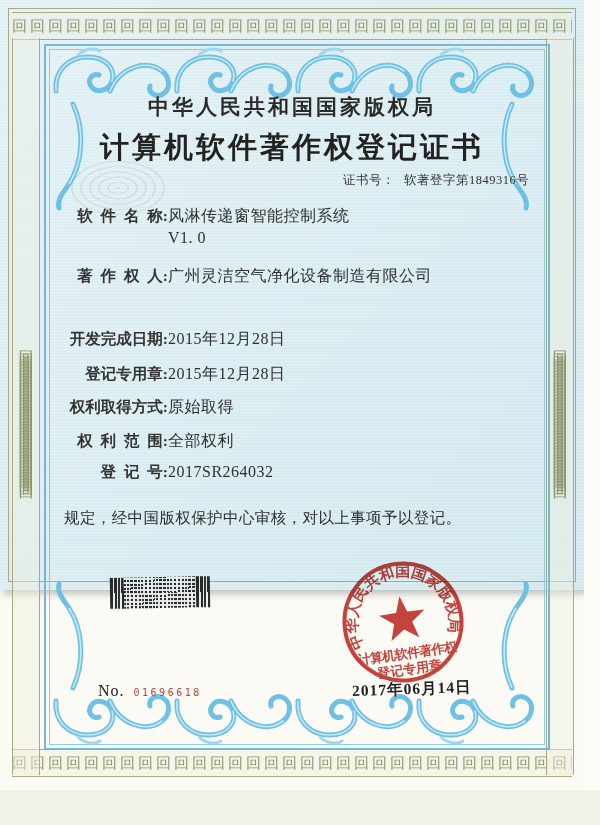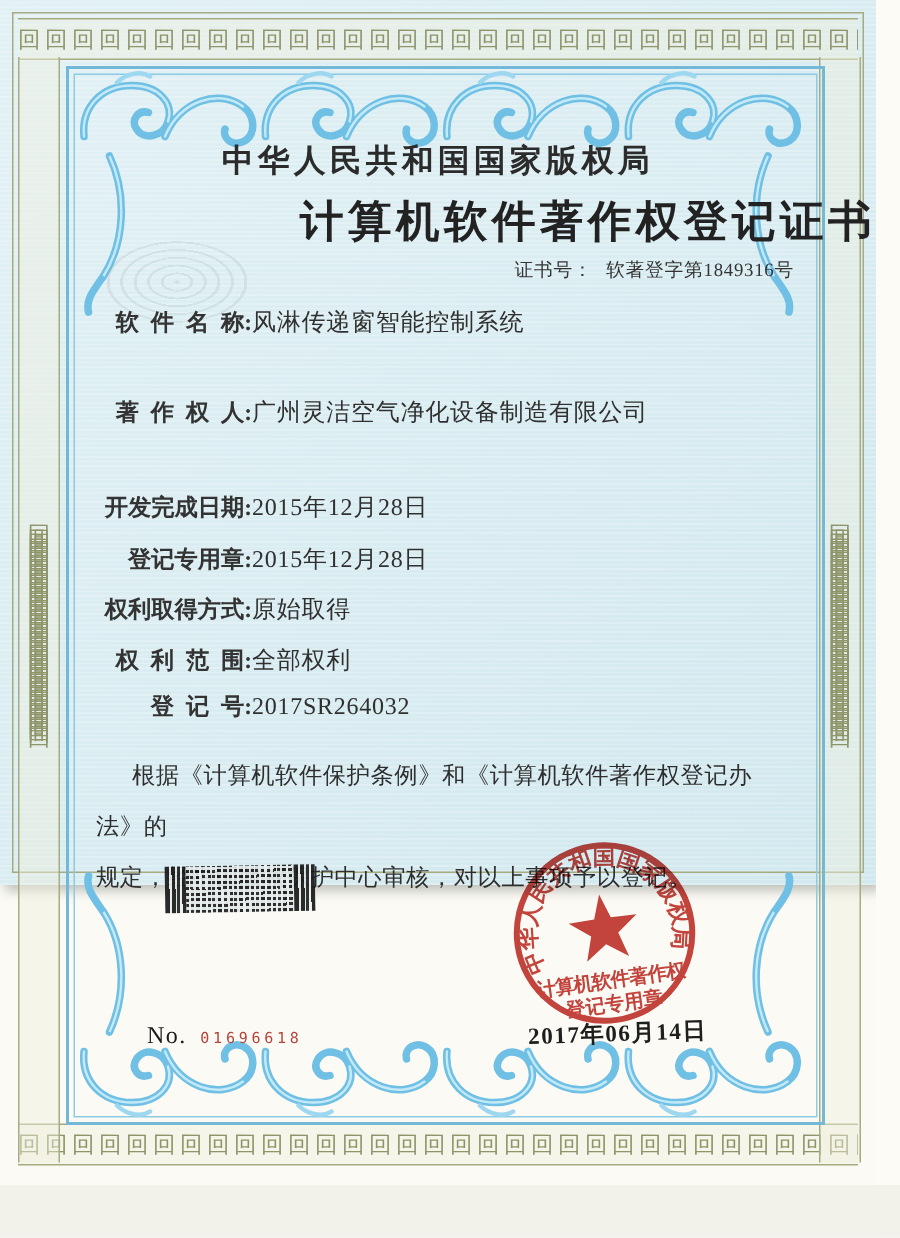--- a/index.html
+++ b/index.html
@@ -67,21 +67,21 @@
     position:absolute;left:66px;top:158px;width:104px;height:60px;border-radius:50%;
     background:repeating-radial-gradient(ellipse at 50% 50%, rgba(130,140,140,.14) 0 2px, rgba(0,0,0,0) 2px 9px);
     filter:blur(.4px);
   }
 
   .authority{
     position:absolute;left:0;top:93px;width:584px;text-align:center;
     font-size:21px;font-weight:700;letter-spacing:3px;color:#2b2b2b;
   }
   .cert-title{
-    position:absolute;left:0;top:128px;width:584px;text-align:right;
+    position:absolute;left:0;top:128px;width:584px;text-align:center;
     font-size:29px;font-weight:700;letter-spacing:3px;color:#222;
   }
   .cert-no-line{
     position:absolute;left:343px;top:172px;font-size:12.5px;color:#333;letter-spacing:.5px;
   }
   .cert-no-line .lbl{margin-right:9px;}
 
   .fields{position:absolute;left:65px;top:0;width:480px;}
   .field-row{position:absolute;left:0;width:480px;font-size:16px;color:#303030;line-height:20px;}
   .flabel{display:inline-block;width:103px;font-size:15.5px;font-weight:600;color:#333;word-spacing:4px;vertical-align:top;text-align:right;}
@@ -165,31 +165,30 @@
 
   <div class="watermark"></div>
 
   <div class="authority">中华人民共和国国家版权局</div>
   <div class="cert-title">计算机软件著作权登记证书</div>
   <div class="cert-no-line">
     <span class="lbl">证书号：</span><span>软著登字第1849316号</span>
   </div>
 
   <div class="fields">
-      <div class="field-row" style="top: 206px;"><span class="flabel">软 件 名 称:</span><span class="fvalue">风淋传递窗智能控制系统</span></div>
+      <div class="field-row" style="top: 206px;"><span class="flabel">软 件 名 称:</span><span class="fvalue">风淋传递窗智能控制系统</span><div class="fvalue2">V1. 0</div></div>
       <div class="field-row" style="top: 266px;"><span class="flabel">著 作 权 人:</span><span class="fvalue">广州灵洁空气净化设备制造有限公司</span></div>
       <div class="field-row" style="top: 329px;"><span class="flabel">开发完成日期:</span><span class="fvalue">2015年12月28日</span></div>
       <div class="field-row" style="top: 364px;"><span class="flabel">登记专用章:</span><span class="fvalue">2015年12月28日</span></div>
       <div class="field-row" style="top: 397px;"><span class="flabel">权利取得方式:</span><span class="fvalue">原始取得</span></div>
       <div class="field-row" style="top: 431px;"><span class="flabel">权 利 范 围:</span><span class="fvalue">全部权利</span></div>
       <div class="field-row" style="top: 462px;"><span class="flabel">登  记  号:</span><span class="fvalue">2017SR264032</span></div>
     </div>
 
   <div class="statement">
-    <div class="l1">根据《计算机软件保护条例》和《计算机软件著作权登记办法》的</div>
     <div class="l2">规定，经中国版权保护中心审核，对以上事项予以登记。</div>
   </div>
 
   <div class="barcode">
     <span class="bc-g"></span>
     <span class="bc-m"></span>
     <span class="bc-g"></span>
   </div>
 
   <div class="serial">

